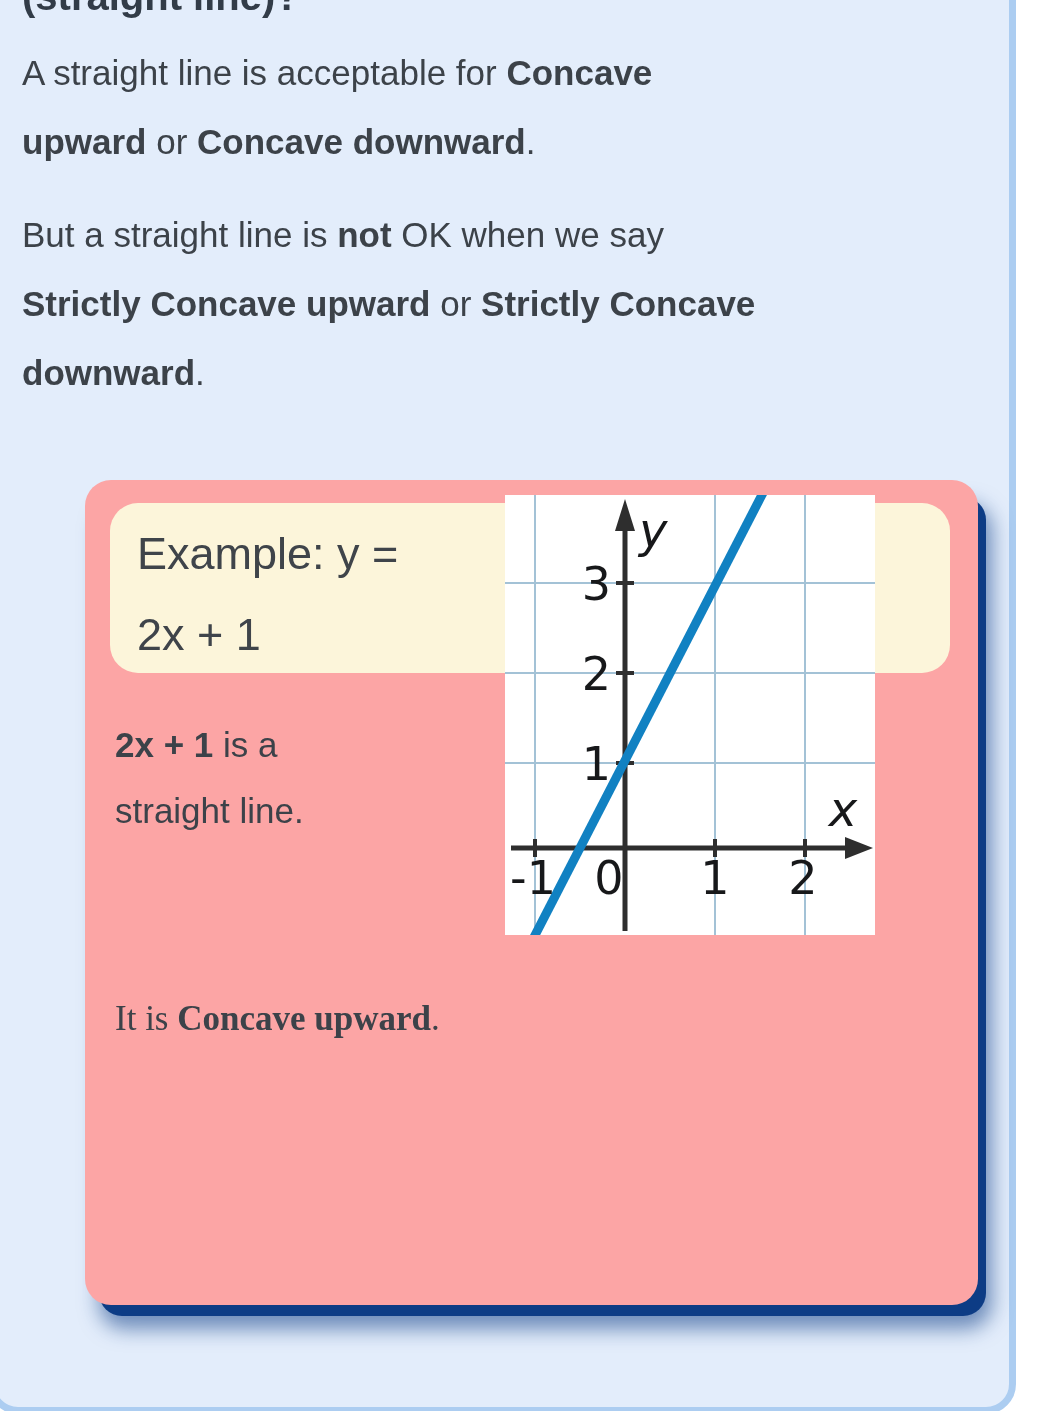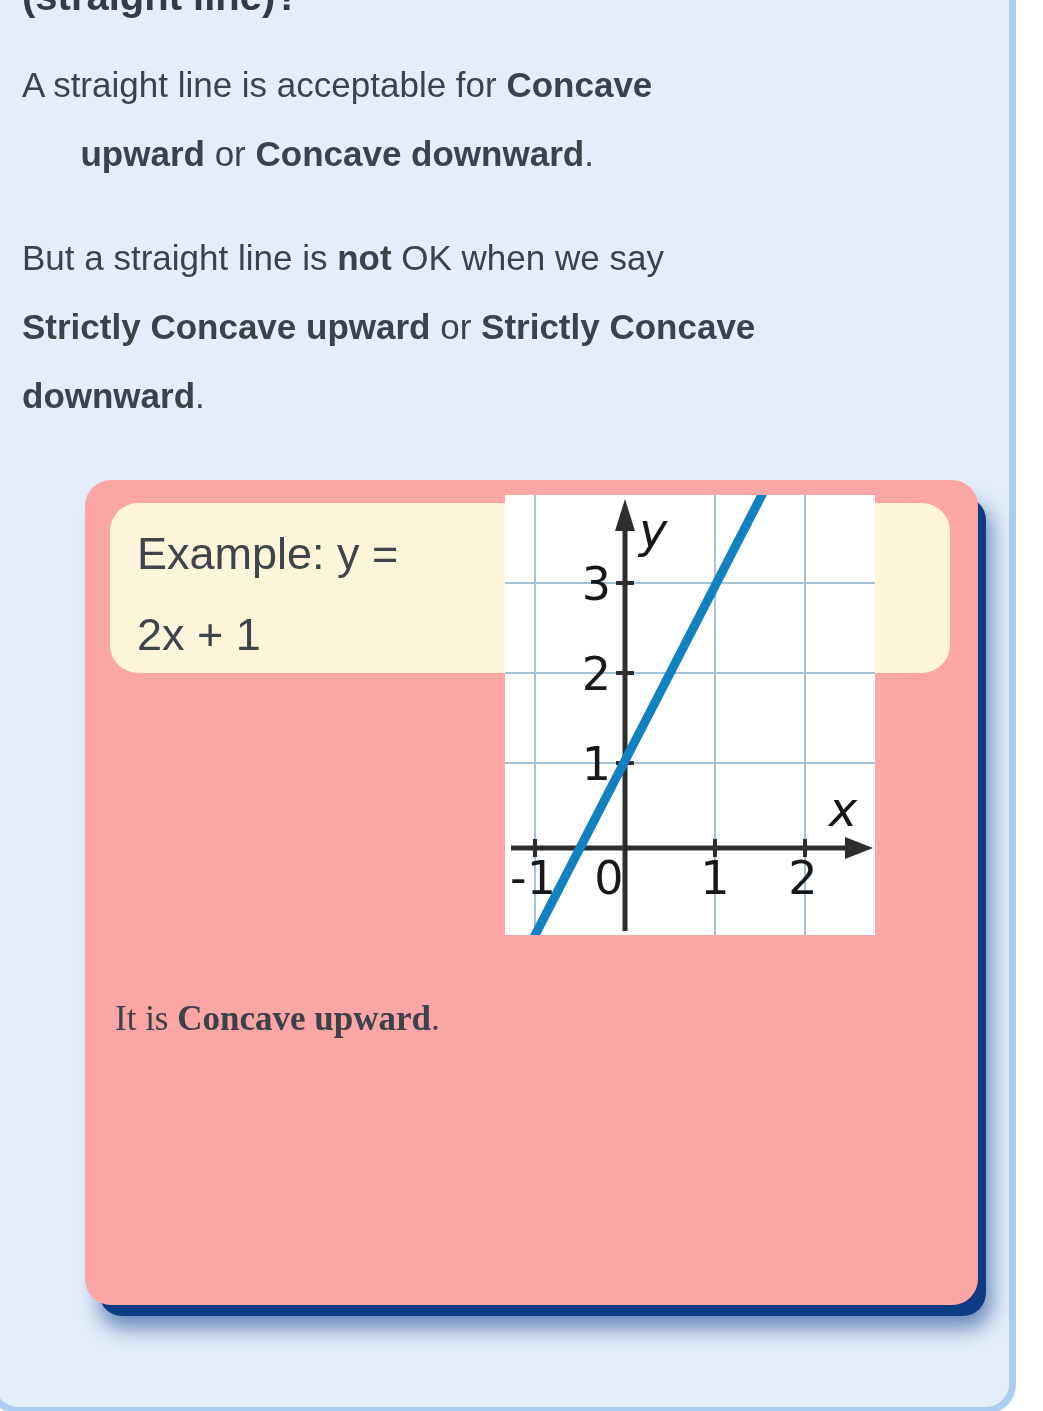--- a/index.html
+++ b/index.html
@@ -11,22 +11,22 @@
     position:absolute;left:-12px;top:-60px;width:1028px;height:1474px;
     box-sizing:border-box;background:#e3edfb;
     border:7px solid #accdf1;border-radius:30px;
   }
   .clipped-heading{
     position:absolute;left:22px;top:-26px;
     font-size:40px;font-weight:bold;color:#323c48;white-space:nowrap;
   }
   .para{position:absolute;left:22px;color:#3c4249;font-size:35px;line-height:69px;}
   .para .line{white-space:nowrap;}
-  #p1{top:50px;text-align:center;}
-  #p2{top:223px;}
+  #p1{top:38px;}
+  #p2{top:200px;}
   .b{font-weight:bold;}
   .card{
     position:absolute;left:85px;top:480px;width:893px;height:825px;
     background:#fca5a5;border-radius:26px;
     box-shadow: 11px 14px 0 -3px #0d3c85, 14px 24px 20px rgba(13,60,133,0.55);
   }
   .highlight{
     position:absolute;left:25px;top:23px;width:840px;height:170px;
     background:#fcf5da;border-radius:28px;
   }
@@ -109,20 +109,24 @@
       <text x="106" y="105" font-size="46" text-anchor="end">3</text>
       <text x="106" y="195" font-size="46" text-anchor="end">2</text>
       <text x="106" y="285" font-size="46" text-anchor="end">1</text>
       <text x="28" y="399" font-size="46" text-anchor="middle">-1</text>
       <text x="104" y="399" font-size="46" text-anchor="middle">0</text>
       <text x="210" y="399" font-size="46" text-anchor="middle">1</text>
       <text x="298" y="399" font-size="46" text-anchor="middle">2</text>
     </svg>
   </div>
 
+  <div class="statement">
+    <div class="line"><span class="b">2x + 1</span><span> is a</span></div>
+    <div class="line"><span>straight line.</span></div>
+  </div>
 
   <div class="facts" id="facts1">
     <div class="line"><span>It is </span><span class="b">Concave upward</span><span>.</span></div>
   </div>
 
   <div class="facts" id="facts2">
   </div>
 
 </div>
 

